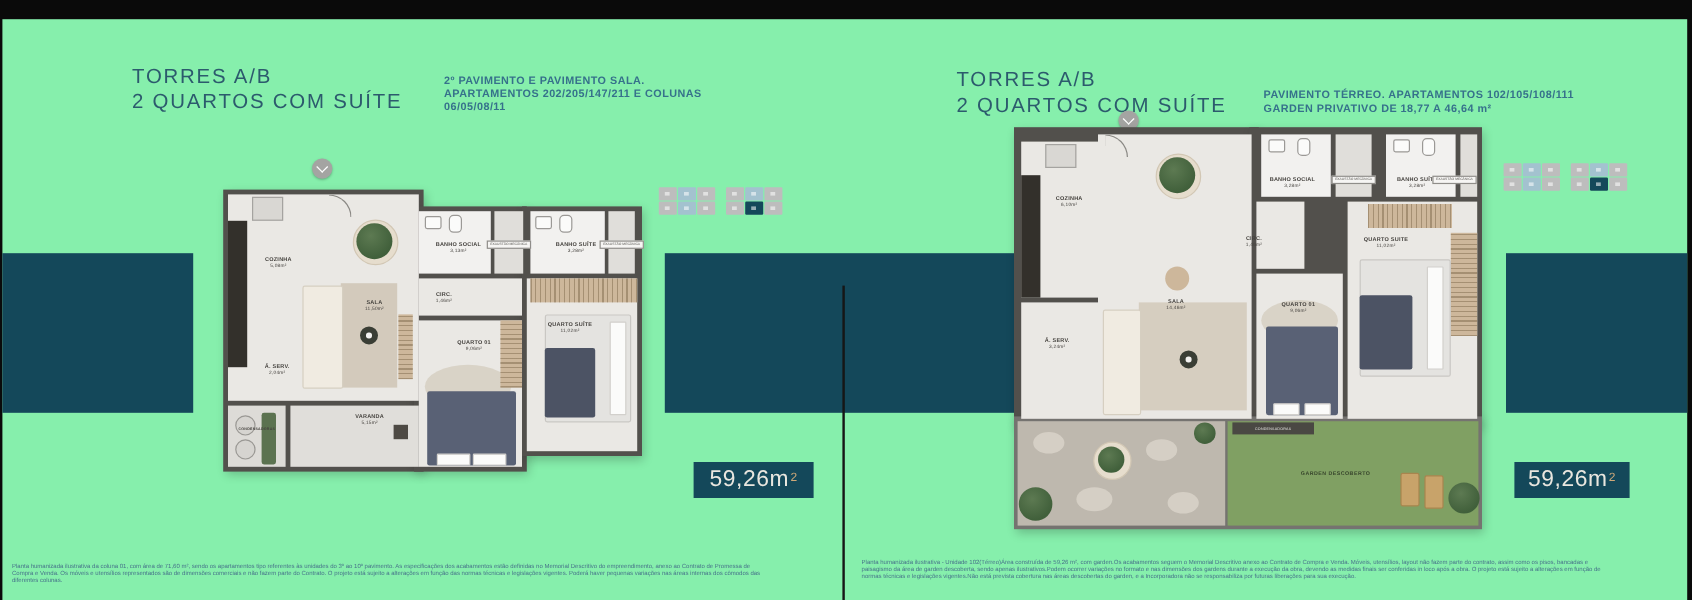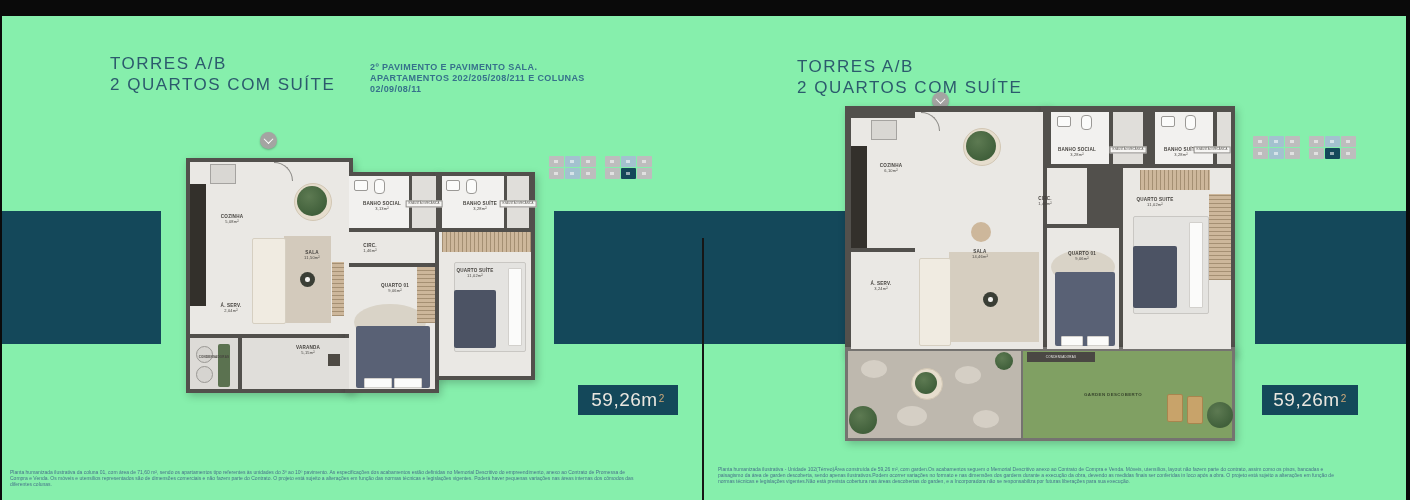--- a/index.html
+++ b/index.html
@@ -76,22 +76,22 @@
 <body>
 
 <div class="canvas">
 
   <div class="sec-title" style="left:108px;top:37px;">
     <div>TORRES A/B</div>
     <div>2 QUARTOS COM SUÍTE</div>
   </div>
   <div class="sec-sub" style="left:368px;top:46px;">
     <div>2º PAVIMENTO  E PAVIMENTO SALA.</div>
-    <div>APARTAMENTOS 202/205/208/211 E COLUNAS</div>
-    <div>02/09/08/11</div>
+    <div>APARTAMENTOS 202/205/147/211 E COLUNAS</div>
+    <div>06/05/08/11</div>
   </div>
 
   <div class="chev-btn" style="left:258px;top:116px;">
     <span class="chev"></span>
   </div>
 
   <div class="keyplan" style="left:547px;top:140px;">
       <div class="kp-row">
         <span class="kp-cell" style="background: rgb(189, 189, 189);"></span>
         <span class="kp-cell" style="background: rgb(163, 194, 207);"></span>
@@ -218,20 +218,24 @@
     <div>Planta humanizada ilustrativa da coluna 01, com área de 71,60 m², sendo os apartamentos tipo referentes às unidades do 3º ao 10º pavimento. As especificações dos acabamentos estão definidas no Memorial Descritivo do empreendimento, anexo ao Contrato de Promessa de</div>
     <div>Compra e Venda. Os móveis e utensílios representados são de dimensões comerciais e não fazem parte do Contrato. O projeto está sujeito a alterações em função das normas técnicas e legislações vigentes. Poderá haver pequenas variações nas áreas internas dos cômodos das</div>
     <div>diferentes colunas.</div>
   </div>
 
   <div class="divider-v" style="left:700px;top:222px;width:2px;height:267px;"></div>
 
   <div class="sec-title" style="left:795px;top:40px;">
     <div>TORRES A/B</div>
     <div>2 QUARTOS COM SUÍTE</div>
+  </div>
+  <div class="sec-sub" style="left:1051px;top:58px;">
+    <div>PAVIMENTO TÉRREO. APARTAMENTOS 102/105/108/111</div>
+    <div>GARDEN PRIVATIVO DE 18,77 A 46,64 m²</div>
   </div>
 
   <div class="chev-btn" style="left:930px;top:76px;">
     <span class="chev"></span>
   </div>
 
   <div class="keyplan" style="left:1251px;top:120px;">
       <div class="kp-row">
         <span class="kp-cell" style="background: rgb(189, 189, 189);"></span>
         <span class="kp-cell" style="background: rgb(163, 194, 207);"></span>

